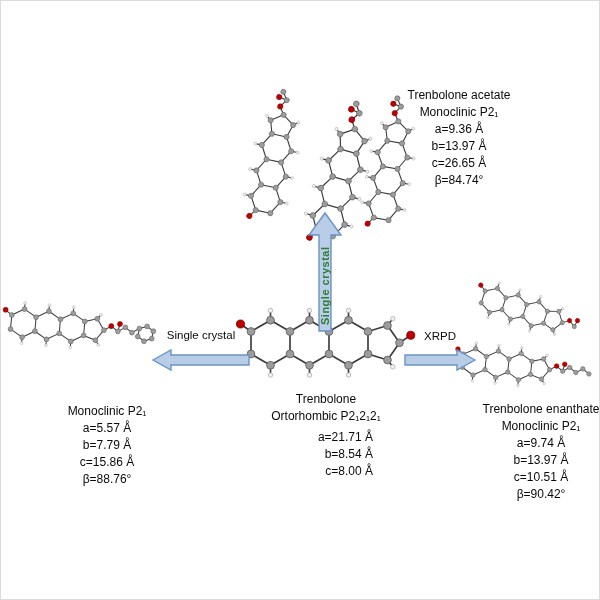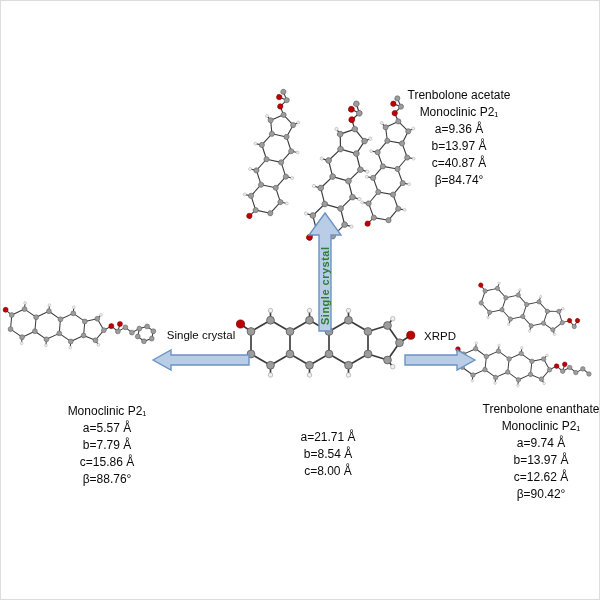--- a/index.html
+++ b/index.html
@@ -2,21 +2,21 @@
 <html><head>
 <meta charset="utf-8">
 <style>
   *{margin:0;padding:0;box-sizing:border-box}
   body{background:#ffffff;font-family:"Liberation Sans",sans-serif}
   #canvas{position:relative;width:600px;height:600px;background:#fff;border:1px solid #dcdcdc;overflow:hidden}
   svg.molecule, svg.arrow{position:absolute;overflow:visible}
   .info{position:absolute;text-align:center;font-size:12px;line-height:17px;color:#0a0a0a}
   .info .params{display:inline-block;text-align:center}
   .info .name{white-space:nowrap}
-  .info.left-align{text-align:center}
+  .info.left-align{text-align:right}
   .lbl{position:absolute;font-size:11.5px;color:#0a0a0a;text-align:center;white-space:nowrap}
   text.up-label{font-family:"Liberation Sans",sans-serif;font-size:11px;font-weight:bold;letter-spacing:.5px}
 </style>
 </head>
 <body>
 
 <div id="canvas">
 
   <svg class="molecule" id="mol-top" style="left:218px;top:48px" width="195" height="185" viewBox="0 0 195 185">
       <g transform="translate(22,158) rotate(-78) scale(0.5)">
@@ -512,45 +512,49 @@
   <svg class="arrow" style="left:404px;top:346px" width="70" height="26" viewBox="0 0 70 26">
     <polygon class="arrow-poly" points="70,13 52,3 52,8 0,8 0,18 52,18 52,23" stroke-width="1.4" fill="#b9cde7" stroke="#6b93c4"></polygon>
   </svg>
 
   <div class="info" style="left:392px;top:86px;width:132px">
     <div class="name">Trenbolone acetate</div>
     <div>Monoclinic  P2₁</div>
     <div class="params">
       <div>a=9.36 Å</div>
       <div>b=13.97 Å</div>
-      <div>c=40.87 Å</div>
+      <div>c=26.65 Å</div>
       <div>β=84.74°</div>
     </div>
   </div>
 
   <div class="info" style="left:0px;top:402px;width:212px">
     <div>Monoclinic  P2₁</div>
     <div class="params">
       <div>a=5.57 Å</div>
       <div>b=7.79 Å</div>
       <div>c=15.86 Å</div>
       <div>β=88.76°</div>
     </div>
   </div>
 
+  <div class="info" style="left:252px;top:390px;width:146px">
+    <div class="name">Trenbolone</div>
+    <div>Ortorhombic P2₁2₁2₁</div>
+  </div>
   <div class="info left-align" style="left:282px;top:428px;width:90px">
     <div>a=21.71 Å</div>
     <div>b=8.54 Å</div>
     <div>c=8.00 Å</div>
   </div>
 
   <div class="info" style="left:474px;top:400px;width:132px">
     <div class="name">Trenbolone enanthate</div>
     <div>Monoclinic  P2₁</div>
     <div class="params">
       <div>a=9.74 Å</div>
       <div>b=13.97 Å</div>
-      <div>c=12.62 Å</div>
+      <div>c=10.51 Å</div>
       <div>β=90.42°</div>
     </div>
   </div>
 
 </div>
 
 </body></html>

